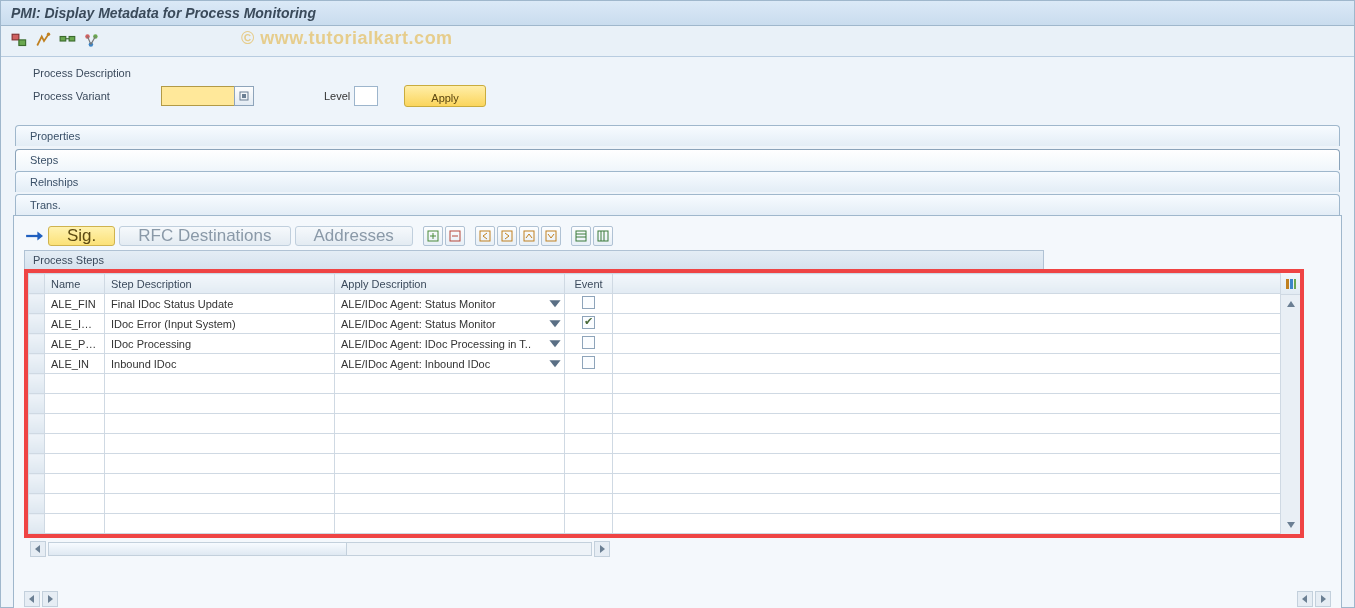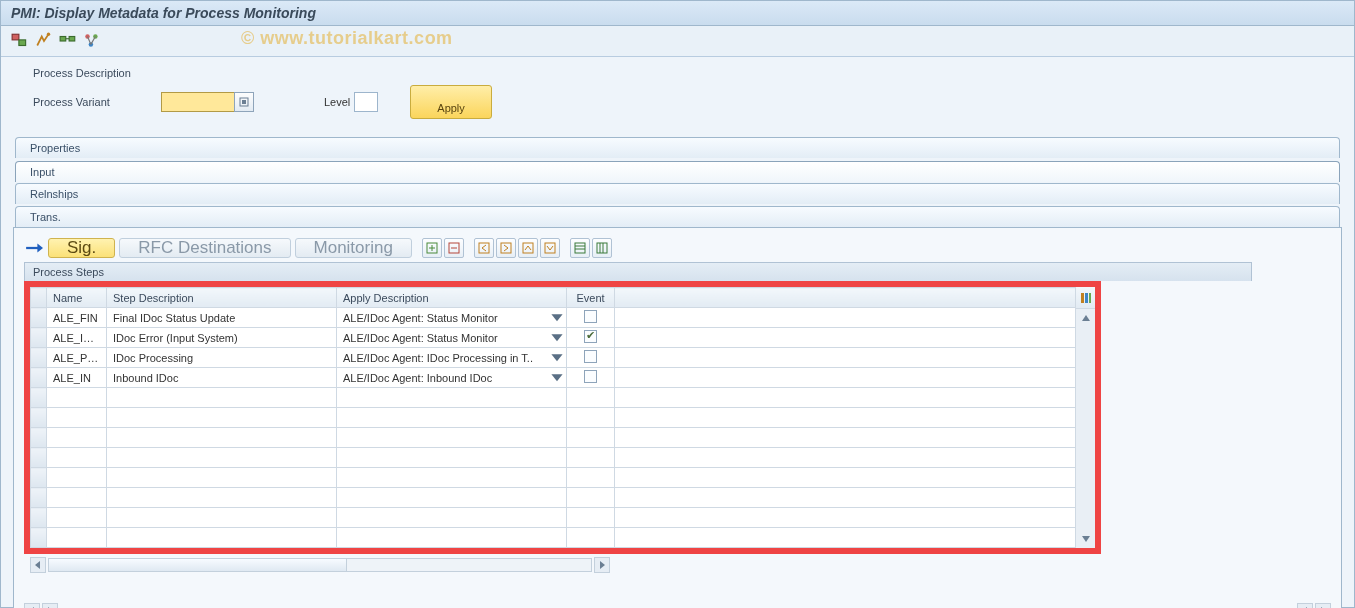--- a/index.html
+++ b/index.html
@@ -94,24 +94,24 @@
     border: 1px solid #9db5cc;
     background: #fff;
     margin: 0 8px 0 4px;
   }
   .apply-btn {
     height: 22px;
     border: 1px solid #c9ac3e;
     border-radius: 3px;
     background: linear-gradient(#ffeea8, #fbd55c);
     color: #5a4510;
-    padding: 16px 26px;
+    padding: 6px 26px;
     cursor: pointer;
     font-size: 11px;
-    margin-left: 24px;
+    margin-left: 18px;
   }
 
   .tabstrip {
     display: flex;
     gap: 2px;
     padding: 0 14px;
     margin-top: 6px;
     position: relative;
     z-index: 2;
     flex-direction: column;
@@ -172,26 +172,26 @@
     cursor:pointer;
   }
   .sq-icon svg { width: 12px; height: 12px; }
 
   .grid-title-bar {
     background: linear-gradient(#e4edf5, #d6e2ee);
     border: 1px solid #b0c2d4;
     border-bottom: none;
     padding: 3px 8px;
     color: #3b4a5c;
-    width: 1228px;
+    width: 1020px;
   }
 
   .grid-wrap {
-    width: 1077px;
-    border: 6px solid #ef4444;
+    width: 1280px;
+    border: 4px solid #ef4444;
     background: #fff;
     position: relative;
   }
   .grid {
     border-collapse: collapse;
     width: 100%;
     table-layout: fixed;
   }
   .grid th, .grid td {
     border: 1px solid #cfd9e3;
@@ -342,37 +342,37 @@
       </span>
       <div style="width:70px"></div>
       <div>Level</div>
       <span class="level-input"></span>
       <button class="apply-btn">Apply</button>
     </div>
   </div>
 
   <div class="tabstrip">
     <div class="tab">Properties</div>
-    <div class="tab active">Input</div>
+    <div class="tab active">Steps</div>
     <div class="tab">Relnships</div>
     <div class="tab">Trans.</div>
   </div>
 
   <div class="tab-body">
 
     <div class="inner-toolbar">
       <span class="arrow-icon">
         <svg viewBox="0 0 16 12" width="18" height="14">
             <line x1="1" y1="6" x2="12" y2="6" stroke="#1f5fbf" stroke-width="2"></line>
             <polygon points="11,2 16,6 11,10" fill="#1f5fbf"></polygon>
           </svg>
       </span>
       <span class="pill-btn yellow">Sig.</span>
       <span class="pill-btn grey">RFC Destinations</span>
-      <span class="pill-btn grey">Monitoring</span>
+      <span class="pill-btn grey">Addresses</span>
 
       <div class="icon-group">
         <span class="sq-icon">
             <svg viewBox="0 0 12 12">
               <rect x="1" y="1" width="10" height="10" fill="none" stroke="#4a8a3a"></rect>
               <line x1="6" y1="3" x2="6" y2="9" stroke="#4a8a3a"></line>
               <line x1="3" y1="6" x2="9" y2="6" stroke="#4a8a3a"></line>
             </svg>
           </span>
         <span class="sq-icon">

